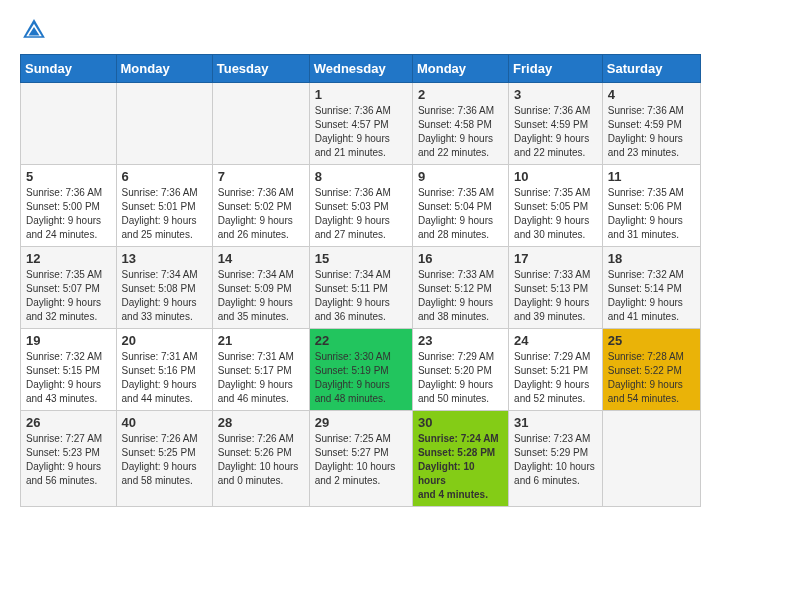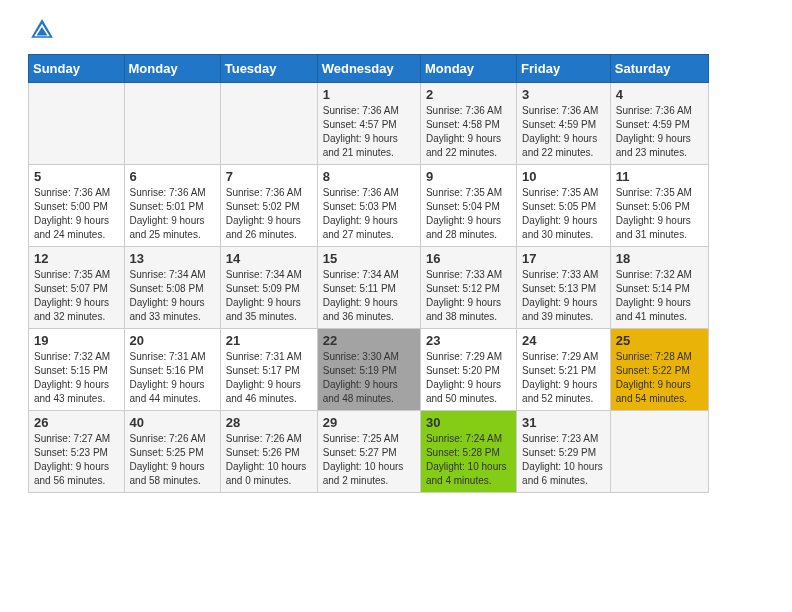--- a/index.html
+++ b/index.html
@@ -7,21 +7,20 @@
       font-family: Arial, sans-serif;
       background: #fff;
       width: 792px;
       min-height: 612px;
       padding: 0;
     }
     .page {
       width: 721px;
       background: #fff;
       padding: 16px 20px 16px 20px;
-      margin-left: 8px;
     }
     .header {
       display: flex;
       align-items: flex-start;
       justify-content: space-between;
       margin-bottom: 10px;
     }
     .logo {
       display: flex;
       align-items: center;
@@ -280,21 +279,21 @@
 Daylight: 9 hours
 and 44 minutes.</div>
           </td>
           <td style="background: rgb(255, 255, 255);">
             <span class="day-number">21</span>
             <div class="day-info" style="white-space: pre-line;">Sunrise: 7:31 AM
 Sunset: 5:17 PM
 Daylight: 9 hours
 and 46 minutes.</div>
           </td>
-          <td style="background: #a3a3a3;">
+          <td style="background: #22c55e;">
             <span class="day-number">22</span>
             <div class="day-info" style="white-space: pre-line;">Sunrise: 3:30 AM
 Sunset: 5:19 PM
 Daylight: 9 hours
 and 48 minutes.</div>
           </td>
           <td style="background: rgb(255, 255, 255);">
             <span class="day-number">23</span>
             <div class="day-info" style="white-space: pre-line;">Sunrise: 7:29 AM
 Sunset: 5:20 PM
@@ -340,21 +339,21 @@
           </td>
           <td style="background: rgb(245, 245, 245);">
             <span class="day-number">29</span>
             <div class="day-info" style="white-space: pre-line;">Sunrise: 7:25 AM
 Sunset: 5:27 PM
 Daylight: 10 hours
 and 2 minutes.</div>
           </td>
           <td style="background: #84cc16;">
             <span class="day-number">30</span>
-            <div class="day-info" style="white-space: pre-line;">Sunrise: 7:24 AM
+            <div class="day-info" style="white-space: pre-line; font-weight: bold;">Sunrise: 7:24 AM
 Sunset: 5:28 PM
 Daylight: 10 hours
 and 4 minutes.</div>
           </td>
           <td style="background: rgb(245, 245, 245);">
             <span class="day-number">31</span>
             <div class="day-info" style="white-space: pre-line;">Sunrise: 7:23 AM
 Sunset: 5:29 PM
 Daylight: 10 hours
 and 6 minutes.</div>

